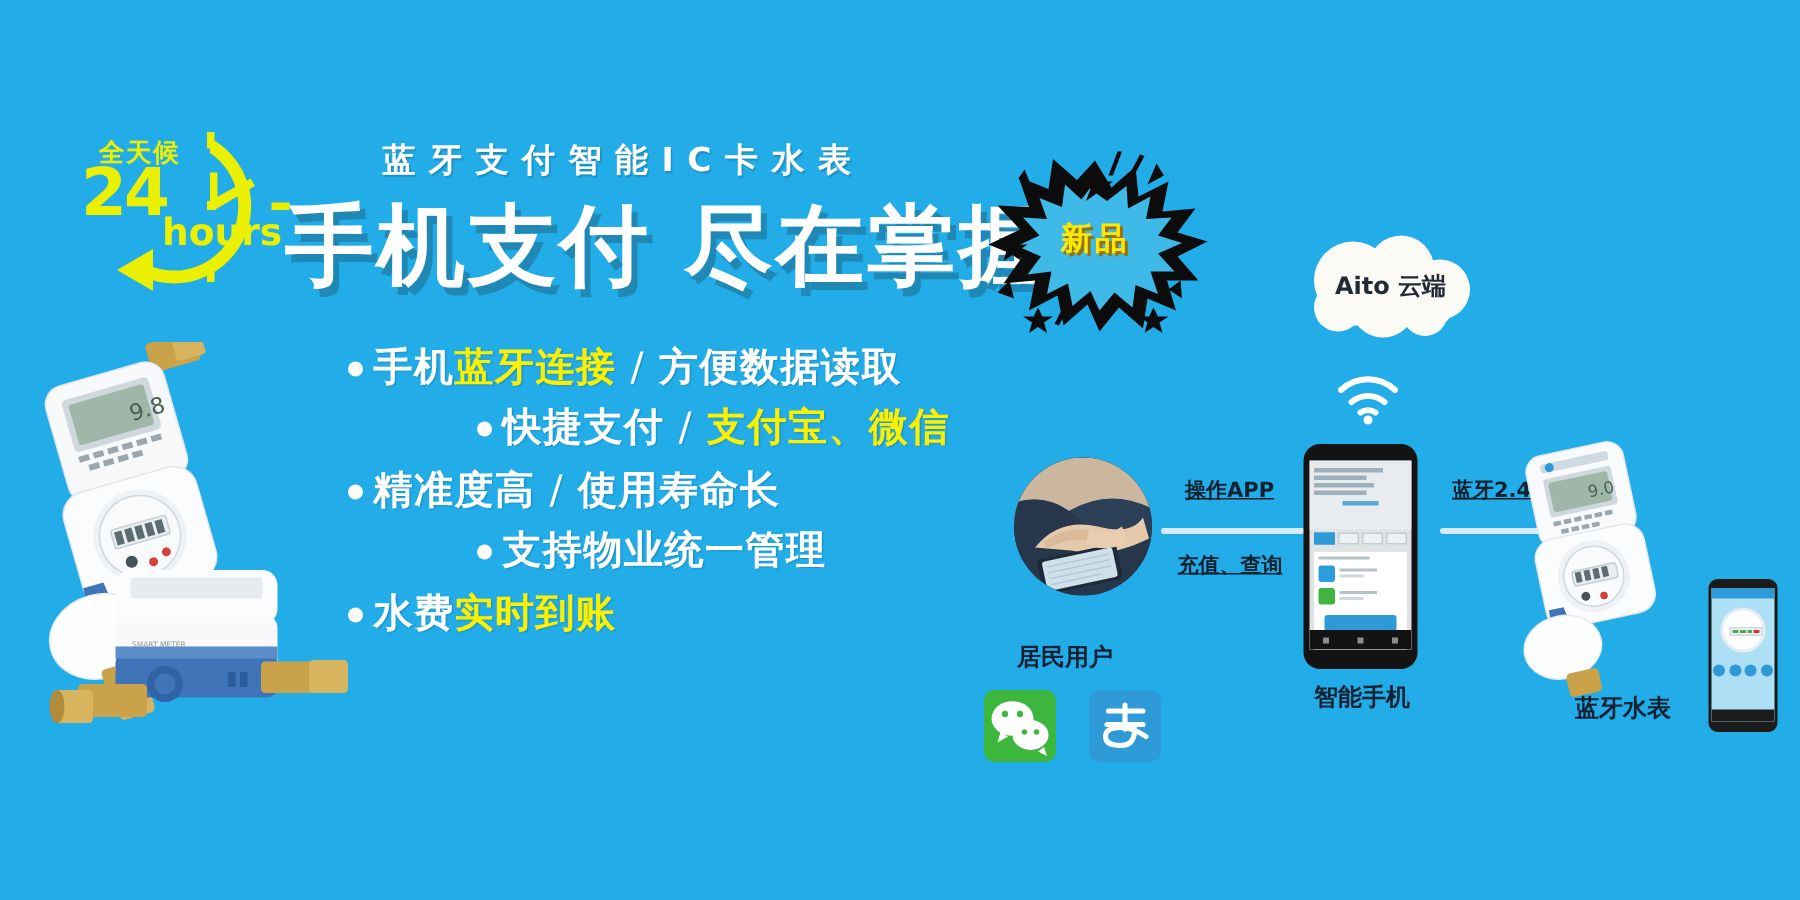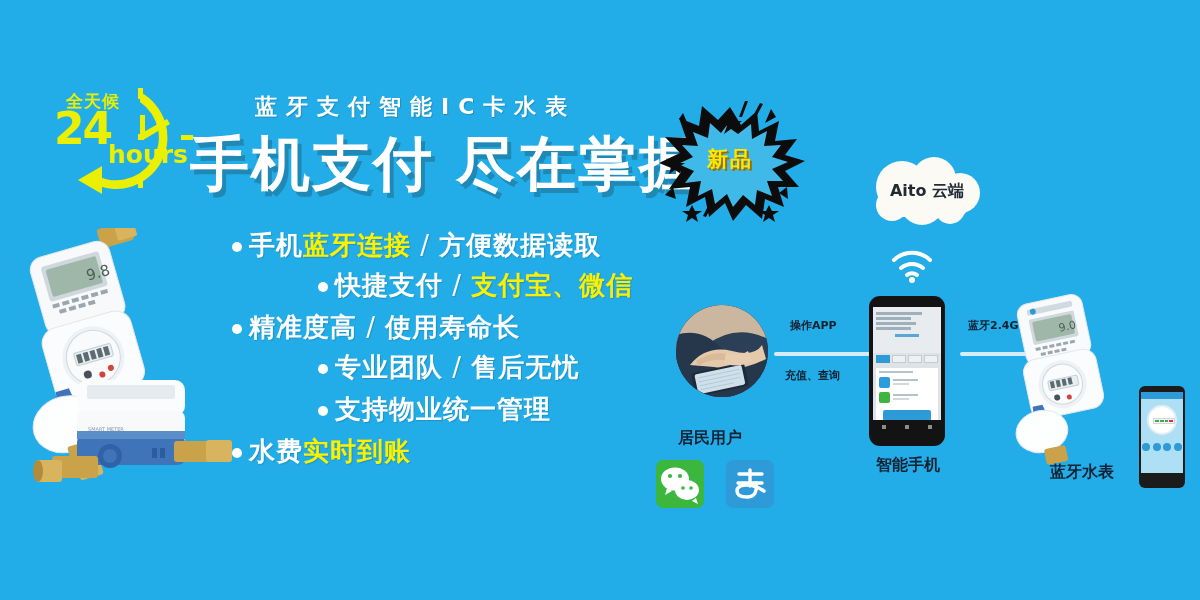--- a/index.html
+++ b/index.html
@@ -88,22 +88,22 @@
   .user-photo {
     position:absolute; left:676px; top:305px; width:92px; height:92px;
     border-radius:50%; overflow:hidden;
     background:#27415c;
   }
   .node-label {
     position:absolute; color:#122233; font-size:16px; font-weight:bold;
     font-family:"DejaVu Sans", sans-serif; white-space:nowrap;
   }
   .link-label {
-    position:absolute; color:#10212f; font-size:11px; font-weight:bold;
-    font-family:"DejaVu Sans", sans-serif; white-space:nowrap;
+    position:absolute; color:#10212f; font-size:14px; font-weight:bold;
+    font-family:"DejaVu Sans", sans-serif; white-space:nowrap;text-decoration:underline;
   }
   .conn {
     position:absolute; height:4px; background:#d5ecfa; border-radius:2px;
   }
 
   
   .phone {
     position:absolute; left:869px; top:296px; width:76px; height:150px;
     background:#131313; border-radius:11px; padding:11px 4px 13px 4px;
   }
@@ -213,23 +213,20 @@
     </div>
 
     <div class="feat lv2">
       <span class="dot"></span><span>快捷支付</span><span class="sep"> / </span><span class="hl">支付宝、微信</span>
     </div>
 
     <div class="feat lv1">
       <span class="dot"></span><span>精准度高</span><span class="sep"> / </span><span>使用寿命长</span>
     </div>
 
-    <div class="feat lv2">
-      <span class="dot"></span><span>专业团队</span><span class="sep"> / </span><span>售后无忧</span>
-    </div>
 
 
     <div class="feat lv2">
       <span class="dot"></span><span>支持物业统一管理</span>
     </div>
 
     <div class="feat lv1">
       <span class="dot"></span><span>水费</span><span class="hl">实时到账</span>
     </div>
 

